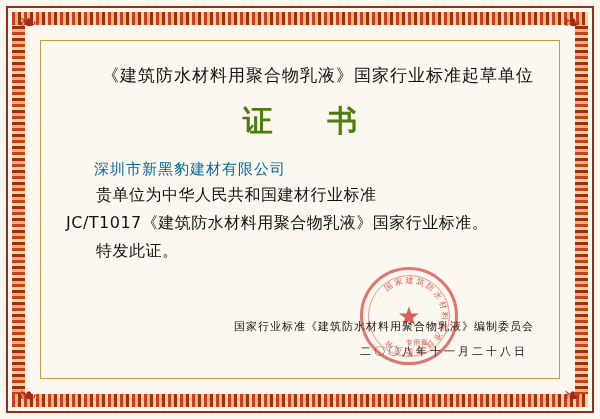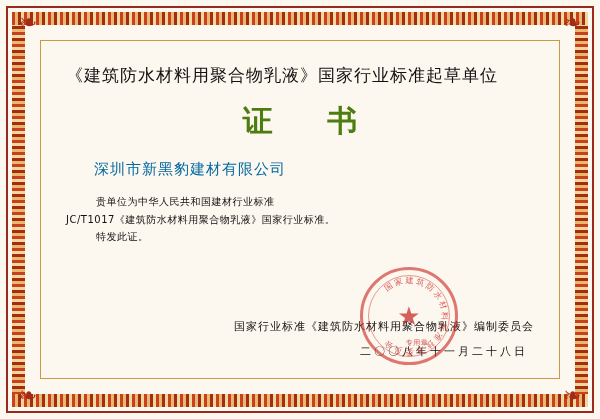--- a/index.html
+++ b/index.html
@@ -106,21 +106,21 @@
     top: 46px;
     right: 46px;
     bottom: 46px;
     box-sizing: border-box;
     padding: 14px 20px 8px 20px;
     font-family: "DejaVu Sans", sans-serif;
     color: #1a1a1a;
   }
 
   .doc-title {
-    text-align: left;
+    text-align: right;
     font-size: 17px;
     letter-spacing: 1px;
     color: #111;
     margin-top: 4px;
   }
 
   .doc-heading {
     text-align: center;
     font-size: 30px;
     font-weight: bold;
@@ -132,22 +132,22 @@
 
   .recipient {
     margin-top: 18px;
     margin-left: 28px;
     font-size: 15px;
     letter-spacing: 1px;
     color: #0369a1;
   }
 
   .body-text {
-    margin-top: 14px;
-    font-size: 10px;
+    margin-top: 2px;
+    font-size: 16px;
     line-height: 1.75;
     letter-spacing: 0.5px;
     color: #111;
   }
   .body-line-indent { text-indent: 30px; }
 
   .signature-block {
     position: absolute;
     right: 20px;
     bottom: 14px;

